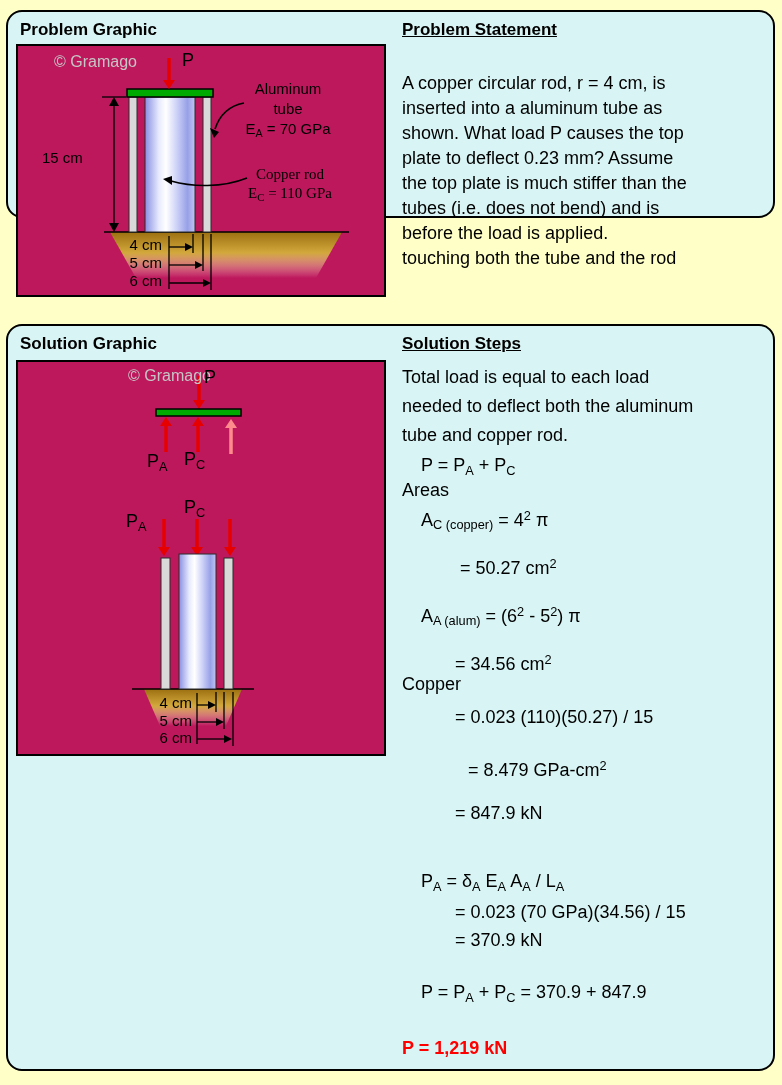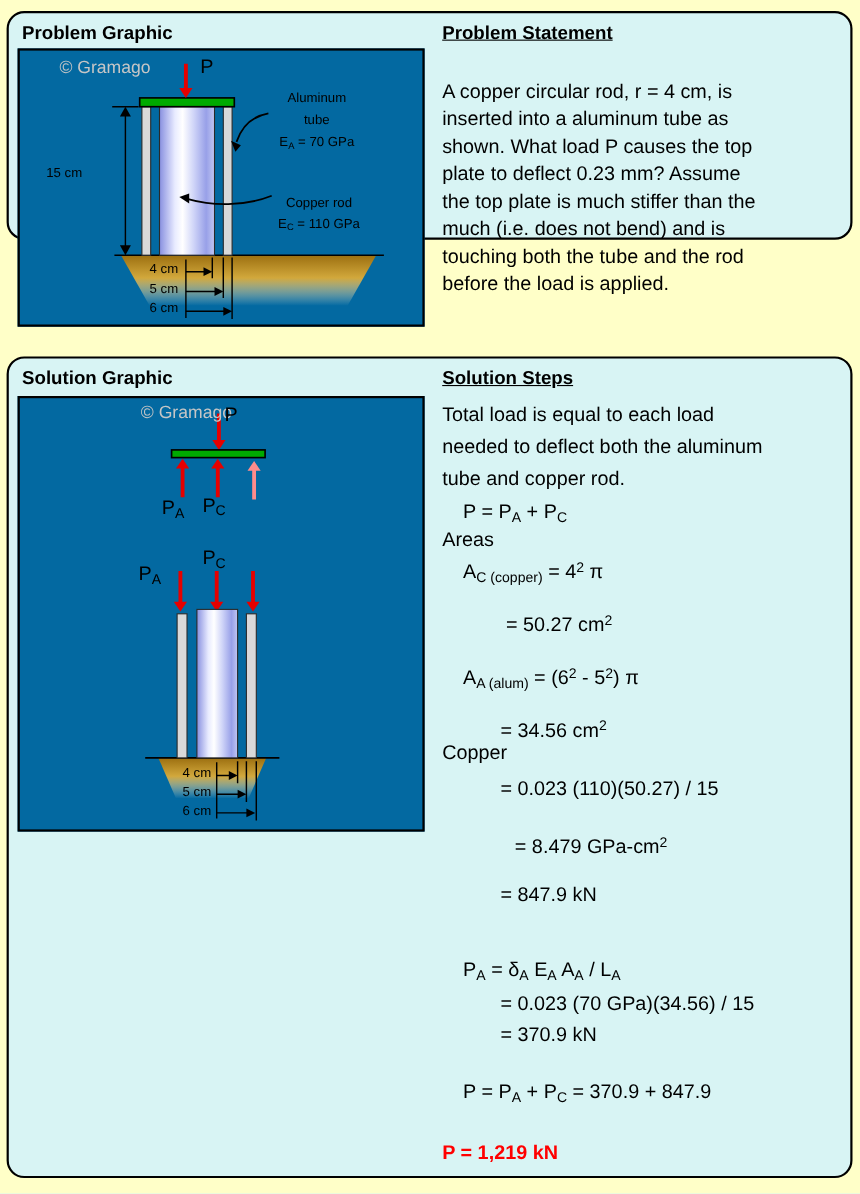--- a/index.html
+++ b/index.html
@@ -17,27 +17,27 @@
     border:2px solid #000;
     border-radius:16px;
   }
   #problem-panel { top:10px; height:208px; }
   #solution-panel { top:324px; height:747px; }
   .panel-title {
     position:absolute; left:12px; top:8px;
     font-size:17px; font-weight:bold; line-height:20px;
   }
   .gbox {
-    position:absolute; background:#0369a1;
+    position:absolute; background:#be185d;
     border:2px solid #000;
   }
   #problem-gbox  { left:8px; top:32px; width:370px; height:253px; }
   #solution-gbox { left:8px; top:34px; width:370px; height:396px; }
   .gbox svg { position:absolute; left:0; top:0; }
-  .glabel { position:absolute; font-size:12px; line-height:19px; white-space:nowrap; }
+  .glabel { position:absolute; font-size:15px; line-height:19px; white-space:nowrap; }
   .center { text-align:center; }
   .right  { text-align:right; }
   .watermark { color:#C6C6C6; font-size:16px; }
   .col-right { position:absolute; left:394px; top:8px; width:375px; }
   .col-title {
     font-size:17px; font-weight:bold; line-height:20px; height:20px;
     text-decoration:underline;
   }
   .statement { margin-top:31px; font-size:18px; line-height:25px; }
   .intro { margin-top:9px; font-size:18px; line-height:29px; }
@@ -125,40 +125,40 @@
       <polygon class="dimhead" points="154,130 154,139 145,133"></polygon>
     </svg>
     <div class="glabel watermark" style="left:36px; top:6px;">© Gramago</div>
     <div class="glabel" style="left:164px; top:5px; font-size:18px;">P</div>
     <div class="glabel" style="left:24px; top:102px;">15 cm</div>
     <div class="glabel center" style="left:204px; top:33px; width:132px; line-height:20px;">
       <div>Aluminum</div>
       <div>tube</div>
       <div>E<sub>A</sub> = 70 GPa</div>
     </div>
-    <div class="glabel center" style="left:204px; top:129px; width:136px;">
+    <div class="glabel center" style="left:204px; top:119px; width:136px;font-family:Liberation Serif, serif;">
       <div>Copper rod</div>
       <div>E<sub>C</sub> = 110 GPa</div>
     </div>
     <div class="glabel right" style="left:94px; top:189px; width:50px;">4 cm</div>
     <div class="glabel right" style="left:94px; top:207px; width:50px;">5 cm</div>
     <div class="glabel right" style="left:94px; top:225px; width:50px;">6 cm</div>
   </div>
 
   <div class="col-right">
     <div class="col-title">Problem Statement</div>
     <div class="statement">
       <div>A copper circular rod, r = 4 cm, is</div>
       <div>inserted into a aluminum tube as</div>
       <div>shown. What load P causes the top</div>
       <div>plate to deflect 0.23 mm? Assume</div>
       <div>the top plate is much stiffer than the</div>
-      <div>much (i.e. does not bend) and is</div>
+      <div>tubes (i.e. does not bend) and is</div>
+      <div>before the load is applied.</div>
       <div>touching both the tube and the rod</div>
-      <div>before the load is applied.</div>
     </div>
   </div>
 </section>
 
 <section class="panel" id="solution-panel">
   <div class="panel-title">Solution Graphic</div>
 
   <div class="gbox" id="solution-gbox">
     <svg width="366" height="392" viewBox="0 0 366 392">
       <defs>

